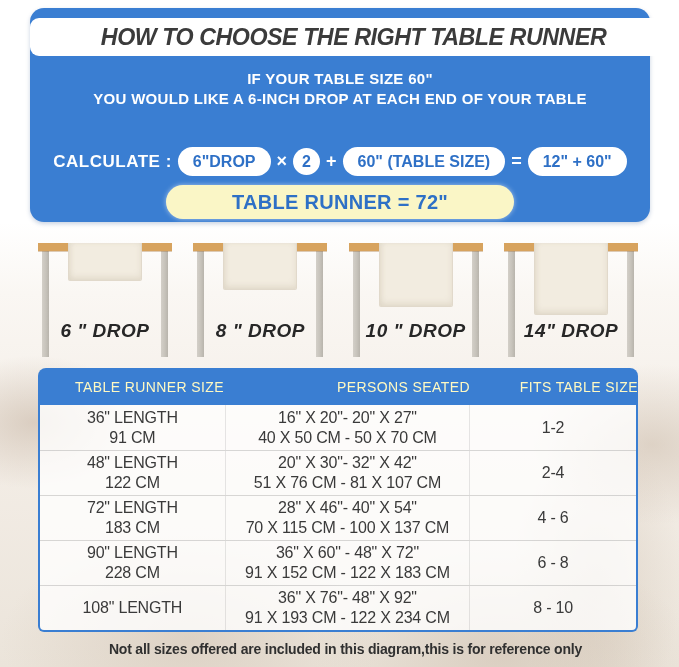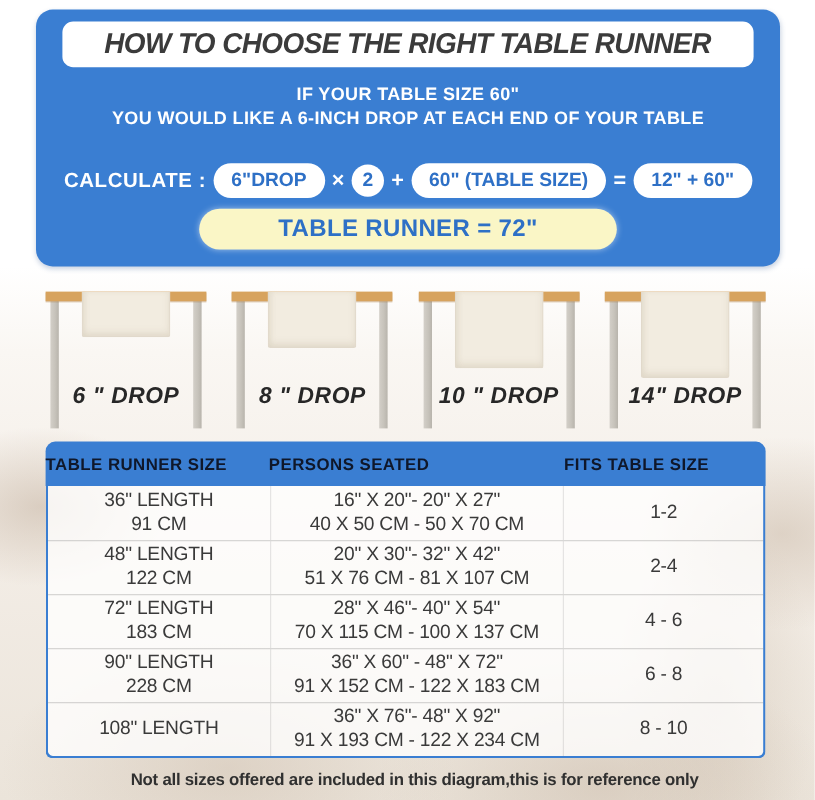--- a/index.html
+++ b/index.html
@@ -24,35 +24,35 @@
       linear-gradient(180deg, #ffffff 0%, #faf7f3 16%, #f3ede6 52%, #ebe4da 100%);
   }
 
   
   .blue-panel {
     position:absolute; left:30px; top:8px; width:620px; height:214px;
     background:#3a7ed2; border-radius:14px;
     box-shadow:0 2px 4px rgba(40,80,140,.25);
   }
   .title-box {
-    margin:10px auto 0; width:576px; height:38px;
+    margin:10px auto 0; width:648px; height:38px;
     background:#ffffff; border-radius:9px;
     display:flex; align-items:center; justify-content:center;
   }
   .title-text {
     font-size:24px; font-weight:bold; font-style:italic; color:#3b3b3b;
     letter-spacing:-0.5px; white-space:nowrap; transform:scaleX(0.97);
   }
   .sub-line {
     text-align:center; color:#ffffff; font-weight:bold; font-size:15px;
     letter-spacing:.3px; line-height:20px;
   }
   .sub-line.first { margin-top:13px; }
   .formula-row {
-    margin-top:27px; display:flex; align-items:center; justify-content:center;
+    margin-top:38px; display:flex; align-items:center; justify-content:center;
     gap:6px; color:#ffffff;
   }
   .formula-label { font-size:17px; font-weight:bold; letter-spacing:.5px; }
   .pill {
     background:#ffffff; color:#2e70c6; font-weight:bold; font-size:16px;
     border-radius:15px; height:29px; display:flex; align-items:center;
     padding:0 15px; white-space:nowrap;
   }
   .num-circle {
     background:#ffffff; color:#2e70c6; font-weight:bold; font-size:16px;
@@ -98,21 +98,21 @@
   }
 
   
   .size-table { position:absolute; left:38px; top:368px; width:600px; }
   .st-header {
     display:grid; grid-template-columns:31% 41% 28%;
     background:#3a7ed2; height:37px; border-radius:8px 8px 0 0;
     align-items:center;
   }
   .st-hcell {
-    text-align:left; color:#0f172a; font-weight:bold; font-size:14px;
+    text-align:right; color:#fef9c3; font-weight:normal; font-size:14px;
     letter-spacing:.4px;
   }
   .st-body {
     background:rgba(255,255,255,.78);
     border:2px solid #3a7ed2; border-top:none;
     border-radius:0 0 6px 6px;
   }
   .st-row {
     display:grid; grid-template-columns:31% 41% 28%;
     height:45px; align-items:center;

